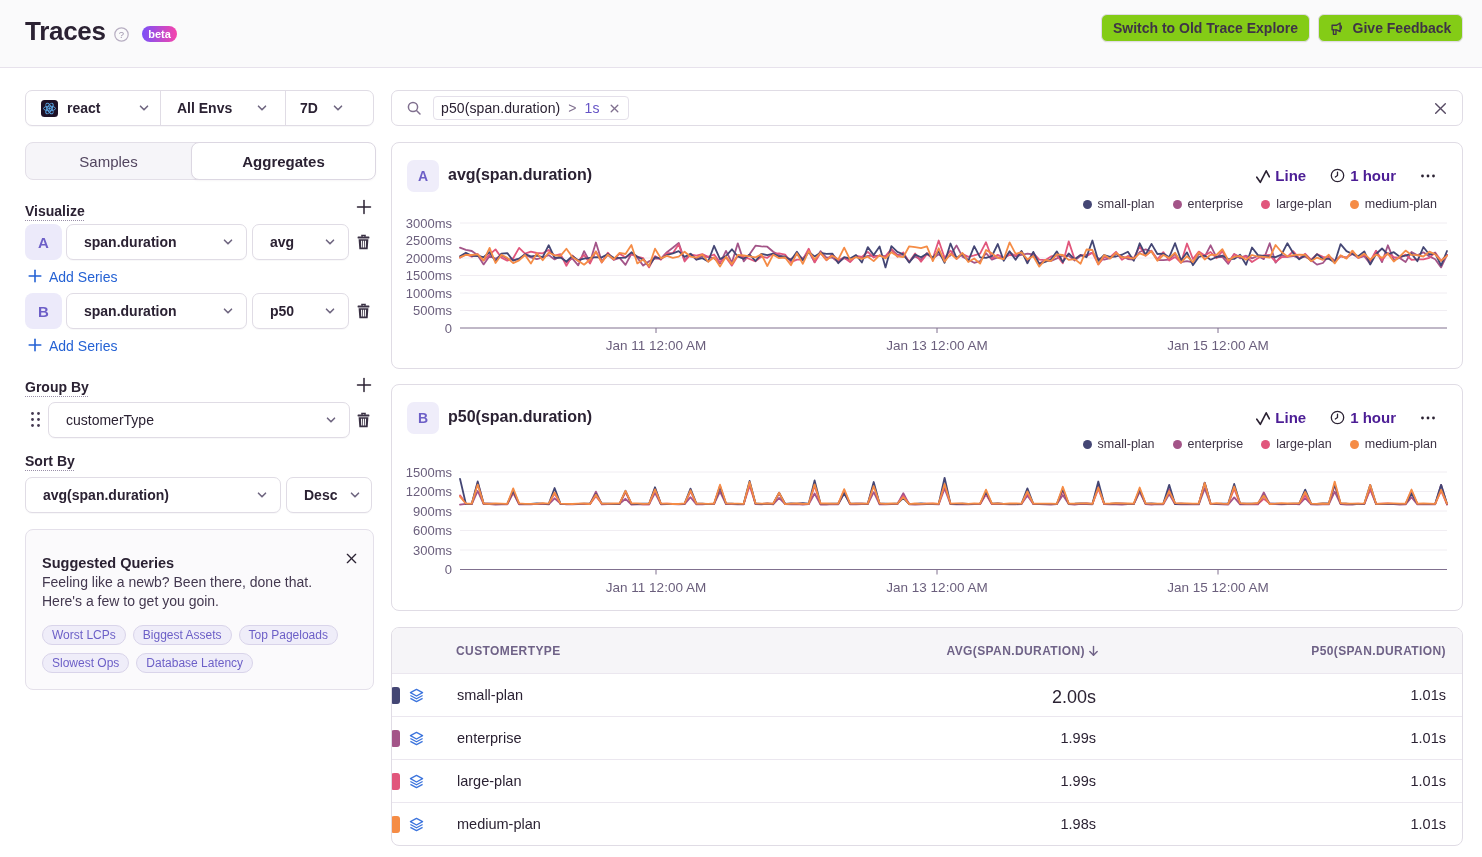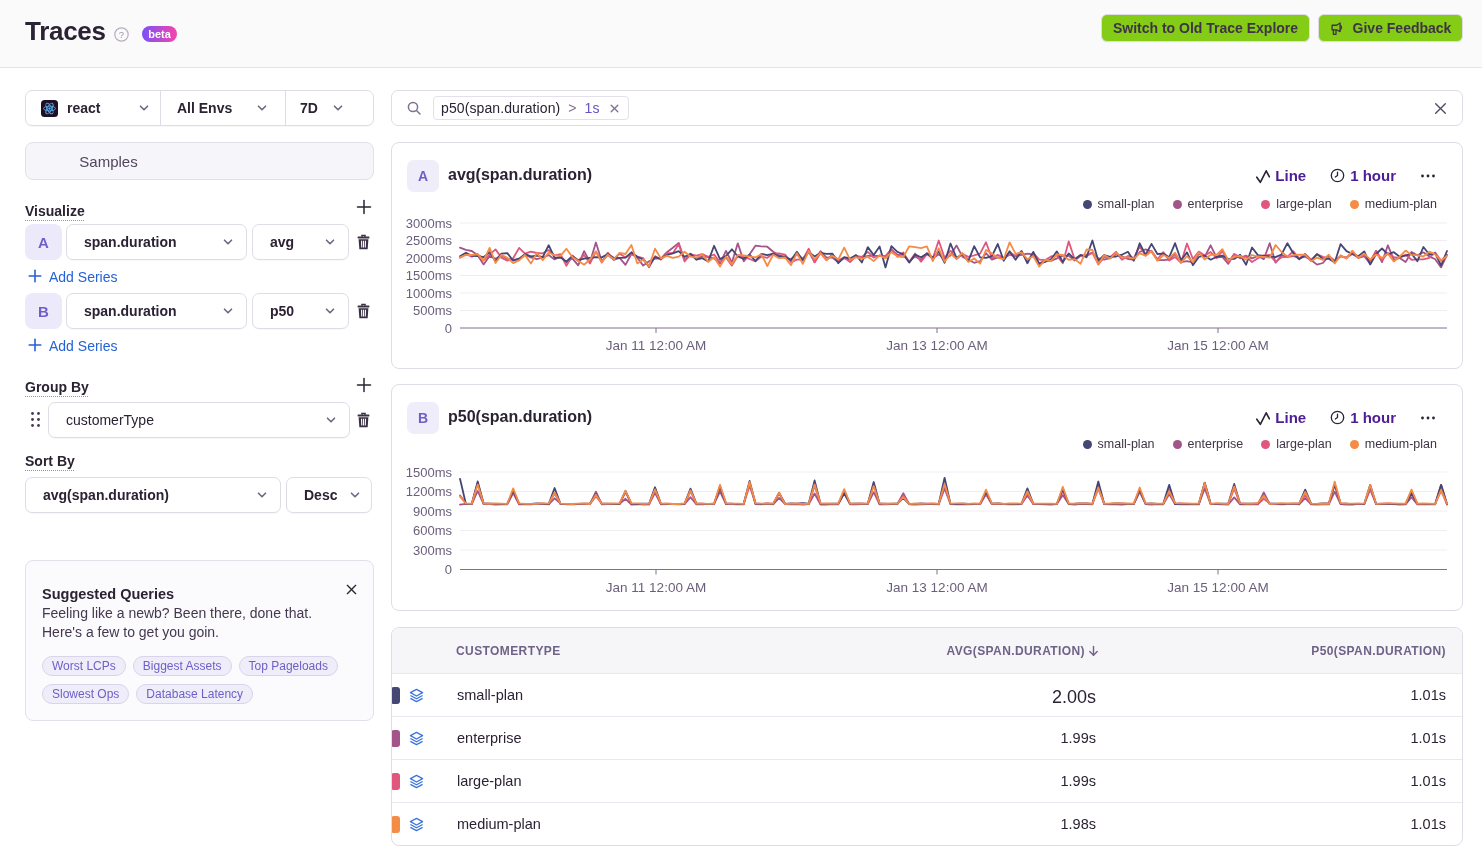--- a/index.html
+++ b/index.html
@@ -69,20 +69,21 @@
   <span style="font-size:14px;font-weight:700;">7D</span>
   <span style="margin-left:auto;display:flex;">
         <svg width="12" height="12" viewBox="0 0 12 12">
           <polyline points="2.5,4.2 6,7.8 9.5,4.2" fill="none" stroke="#6f6680" stroke-width="1.6" stroke-linecap="round" stroke-linejoin="round"></polyline>
         </svg>
       </span>
 </div>
 </div>
 <div class="abs" style="left:25px;top:142px;width:349px;height:38px;background:#f6f5f9;border:1px solid #e3dfe8;border-radius:8px;">
 <div class="abs" style="left:0;top:0;width:165px;height:36px;display:flex;align-items:center;justify-content:center;font-size:15px;color:#52455f;">Samples</div>
+<div class="abs" style="left:165px;top:-1px;width:185px;height:38px;background:#fff;border:1px solid #dcd7e2;border-radius:8px;display:flex;align-items:center;justify-content:center;font-size:15px;font-weight:700;color:#2b2233;box-shadow:0 1px 2px rgba(43,34,51,0.04);">Aggregates</div>
 </div>
 <div class="shead" style="left:25px;top:203px;">Visualize</div>
 <div class="abs" style="left:356px;top:199px;"><svg width="16" height="16" viewBox="0 0 16 16">
       <g stroke="#2b2233" stroke-width="1.5" stroke-linecap="round">
         <path d="M8,1.5 V14.5"></path>
         <path d="M1.5,8 H14.5"></path>
       </g>
     </svg></div>
 <div class="chip" style="left:25px;top:224px;">A</div>
 <div class="sel" style="left:66px;top:224px;width:181px;">
@@ -184,21 +185,21 @@
     </span>
   </div>
 <div class="sel" style="left:286px;top:477px;width:86px;">
 <span style="font-weight:700;font-size:14px;">Desc</span>
 <span style="position:absolute;right:10px;top:50%;transform:translateY(-50%);display:flex;">
       <svg width="12" height="12" viewBox="0 0 12 12">
         <polyline points="2.5,4.2 6,7.8 9.5,4.2" fill="none" stroke="#6f6680" stroke-width="1.6" stroke-linecap="round" stroke-linejoin="round"></polyline>
       </svg>
     </span>
   </div>
-<div class="abs" style="left:25px;top:560px;width:349px;height:161px;background:#fbfafc;border:1px solid #e4e0ea;border-radius:8px;padding:25px 16px 16px 16px;">
+<div class="abs" style="left:25px;top:529px;width:349px;height:161px;background:#fbfafc;border:1px solid #e4e0ea;border-radius:8px;padding:25px 16px 16px 16px;">
 <div style="font-size:14.5px;font-weight:700;color:#2b2233;">Suggested Queries</div>
 <div class="abs" style="right:15px;top:21px;"><svg width="13" height="13" viewBox="0 0 14 14">
         <g stroke="#2b2233" stroke-width="1.4" stroke-linecap="round">
           <path d="M2.5,2.5 L11.5,11.5"></path>
           <path d="M11.5,2.5 L2.5,11.5"></path>
         </g>
       </svg></div>
 <div style="margin-top:2px;font-size:14px;line-height:19px;color:#43384f;">Feeling like a newb? Been there, done that.<br>Here's a few to get you goin.</div>
 <div style="margin-top:14px;"><span style="display:inline-block;height:20px;line-height:19px;padding:0 9px;border:1px solid #d9d4ea;border-radius:10px;background:#efedf9;color:#6c5fc7;font-size:12px;margin-right:7px;white-space:nowrap;">Worst LCPs</span><span style="display:inline-block;height:20px;line-height:19px;padding:0 9px;border:1px solid #d9d4ea;border-radius:10px;background:#efedf9;color:#6c5fc7;font-size:12px;margin-right:7px;white-space:nowrap;">Biggest Assets</span><span style="display:inline-block;height:20px;line-height:19px;padding:0 9px;border:1px solid #d9d4ea;border-radius:10px;background:#efedf9;color:#6c5fc7;font-size:12px;margin-right:7px;white-space:nowrap;">Top Pageloads</span></div>
 <div style="margin-top:8px;"><span style="display:inline-block;height:20px;line-height:19px;padding:0 9px;border:1px solid #d9d4ea;border-radius:10px;background:#efedf9;color:#6c5fc7;font-size:12px;margin-right:7px;white-space:nowrap;">Slowest Ops</span><span style="display:inline-block;height:20px;line-height:19px;padding:0 9px;border:1px solid #d9d4ea;border-radius:10px;background:#efedf9;color:#6c5fc7;font-size:12px;margin-right:7px;white-space:nowrap;">Database Latency</span></div>

